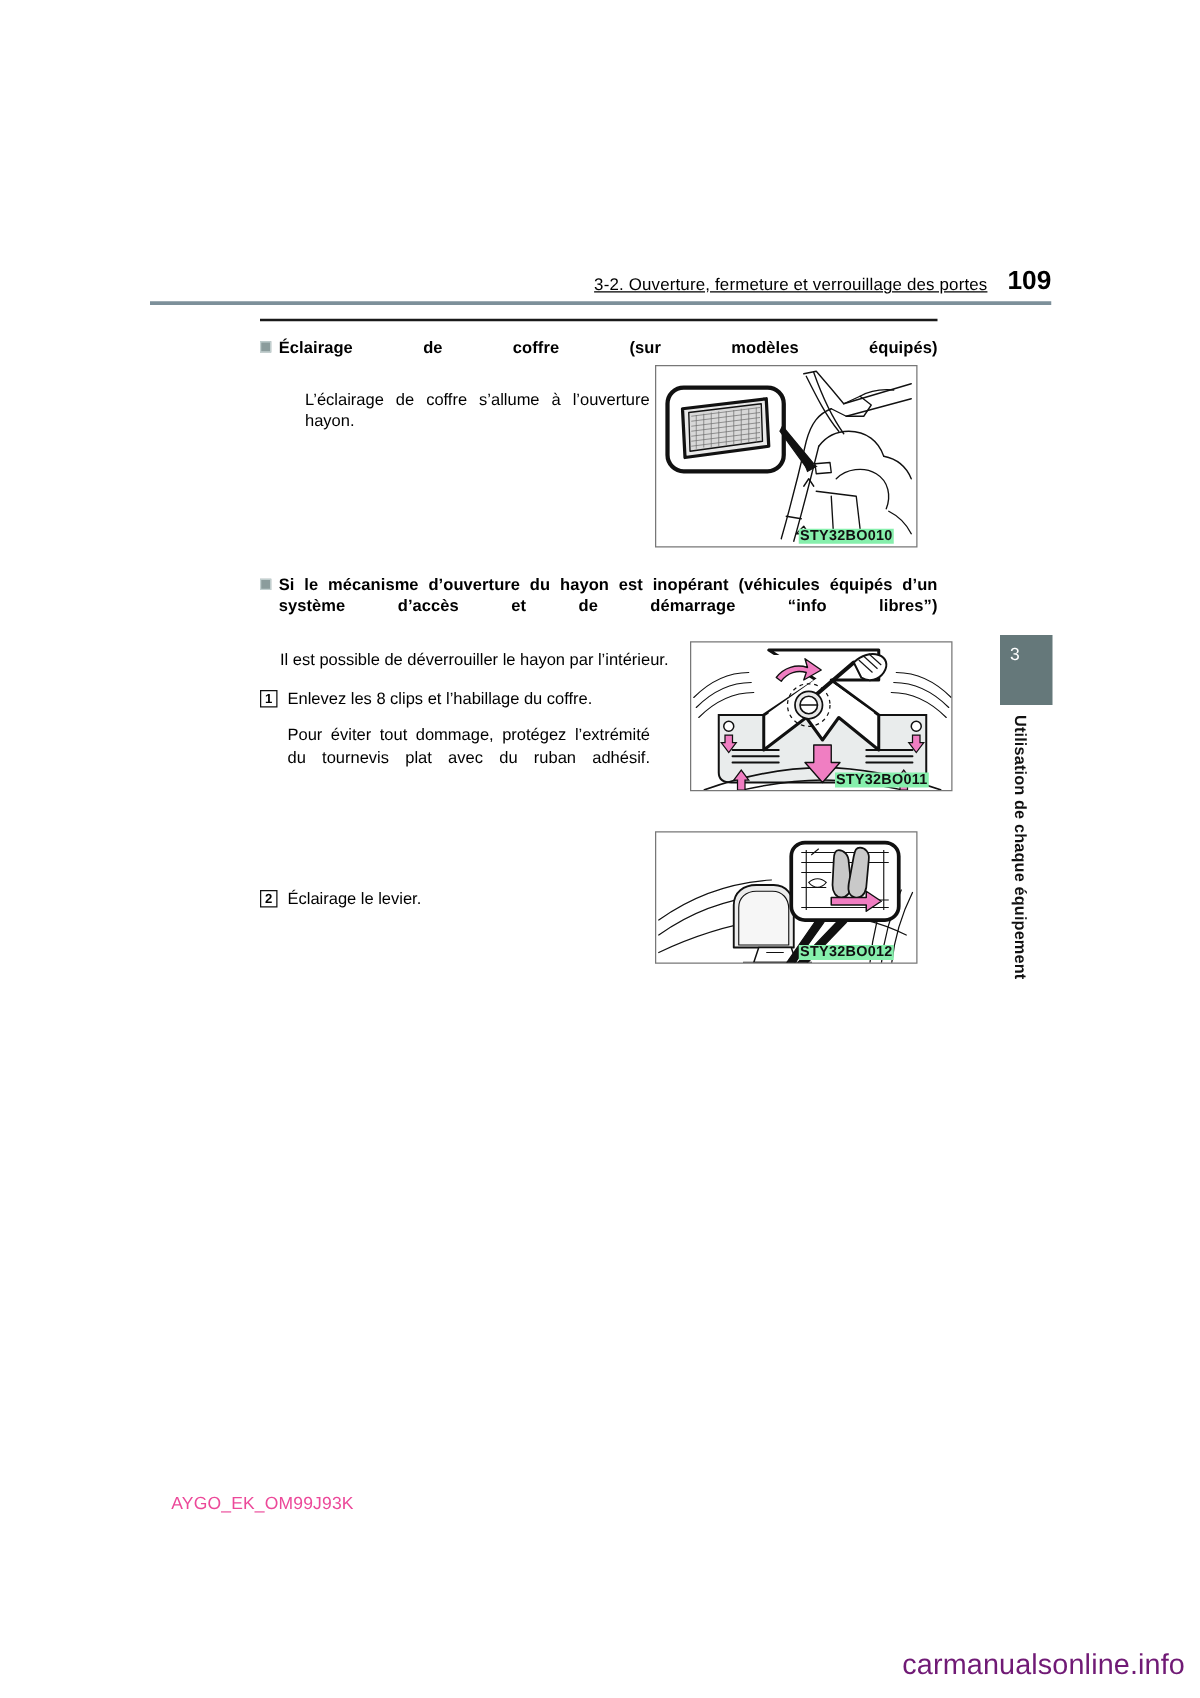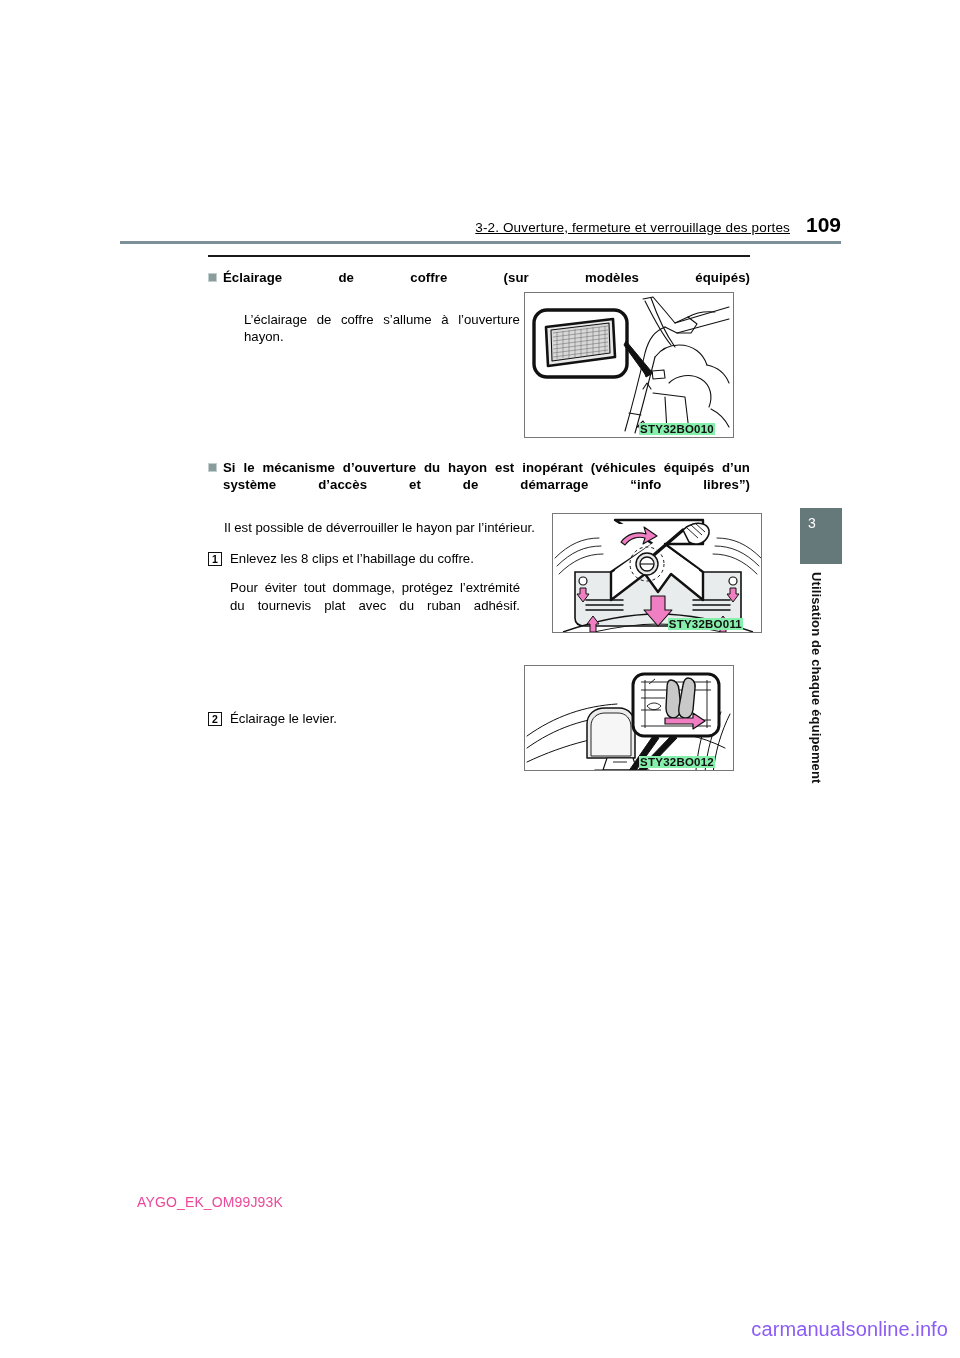--- a/index.html
+++ b/index.html
@@ -197,22 +197,22 @@
     left: 137px;
     top: 1194px;
     font-size: 14px;
     color: #ec4899;
     letter-spacing: 0.01em;
   }
   #watermark {
     position: absolute;
     right: 12px;
     top: 1318px;
-    font-size: 20px;
-    color: #8b5cf6;
+    font-size: 23px;
+    color: #701a75;
     letter-spacing: 0.005em;
   }
 </style>
 </head>
 <body>
 
 <div id="header-row">
   <div id="header-title">3-2. Ouverture, fermeture et verrouillage des portes</div>
   <div id="page-number">109</div>
 </div>

